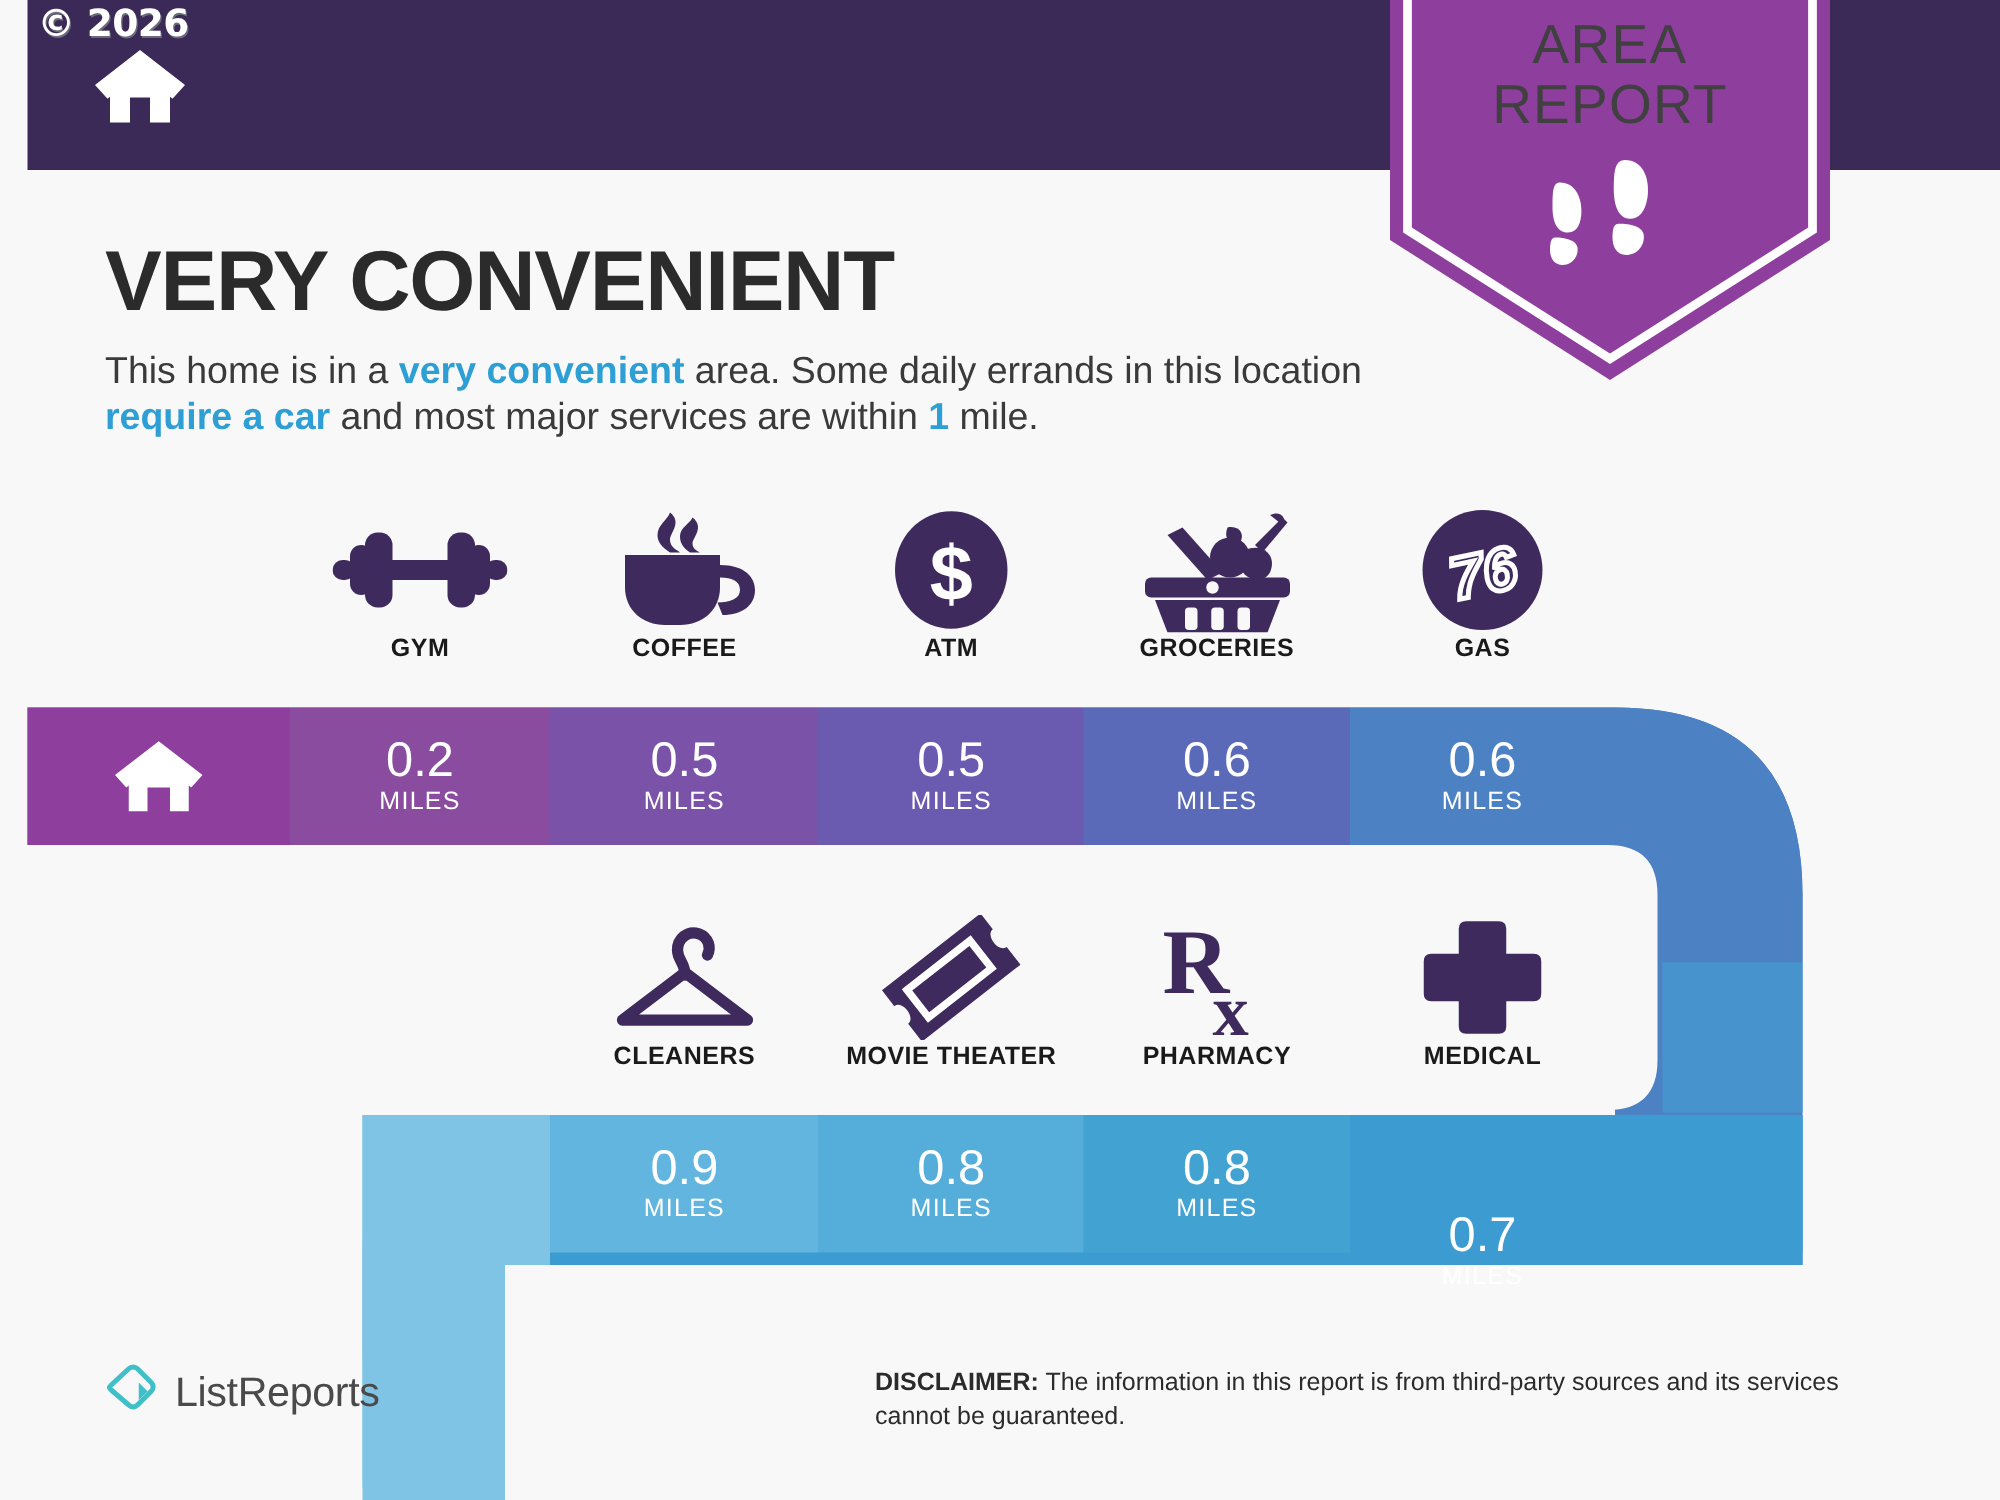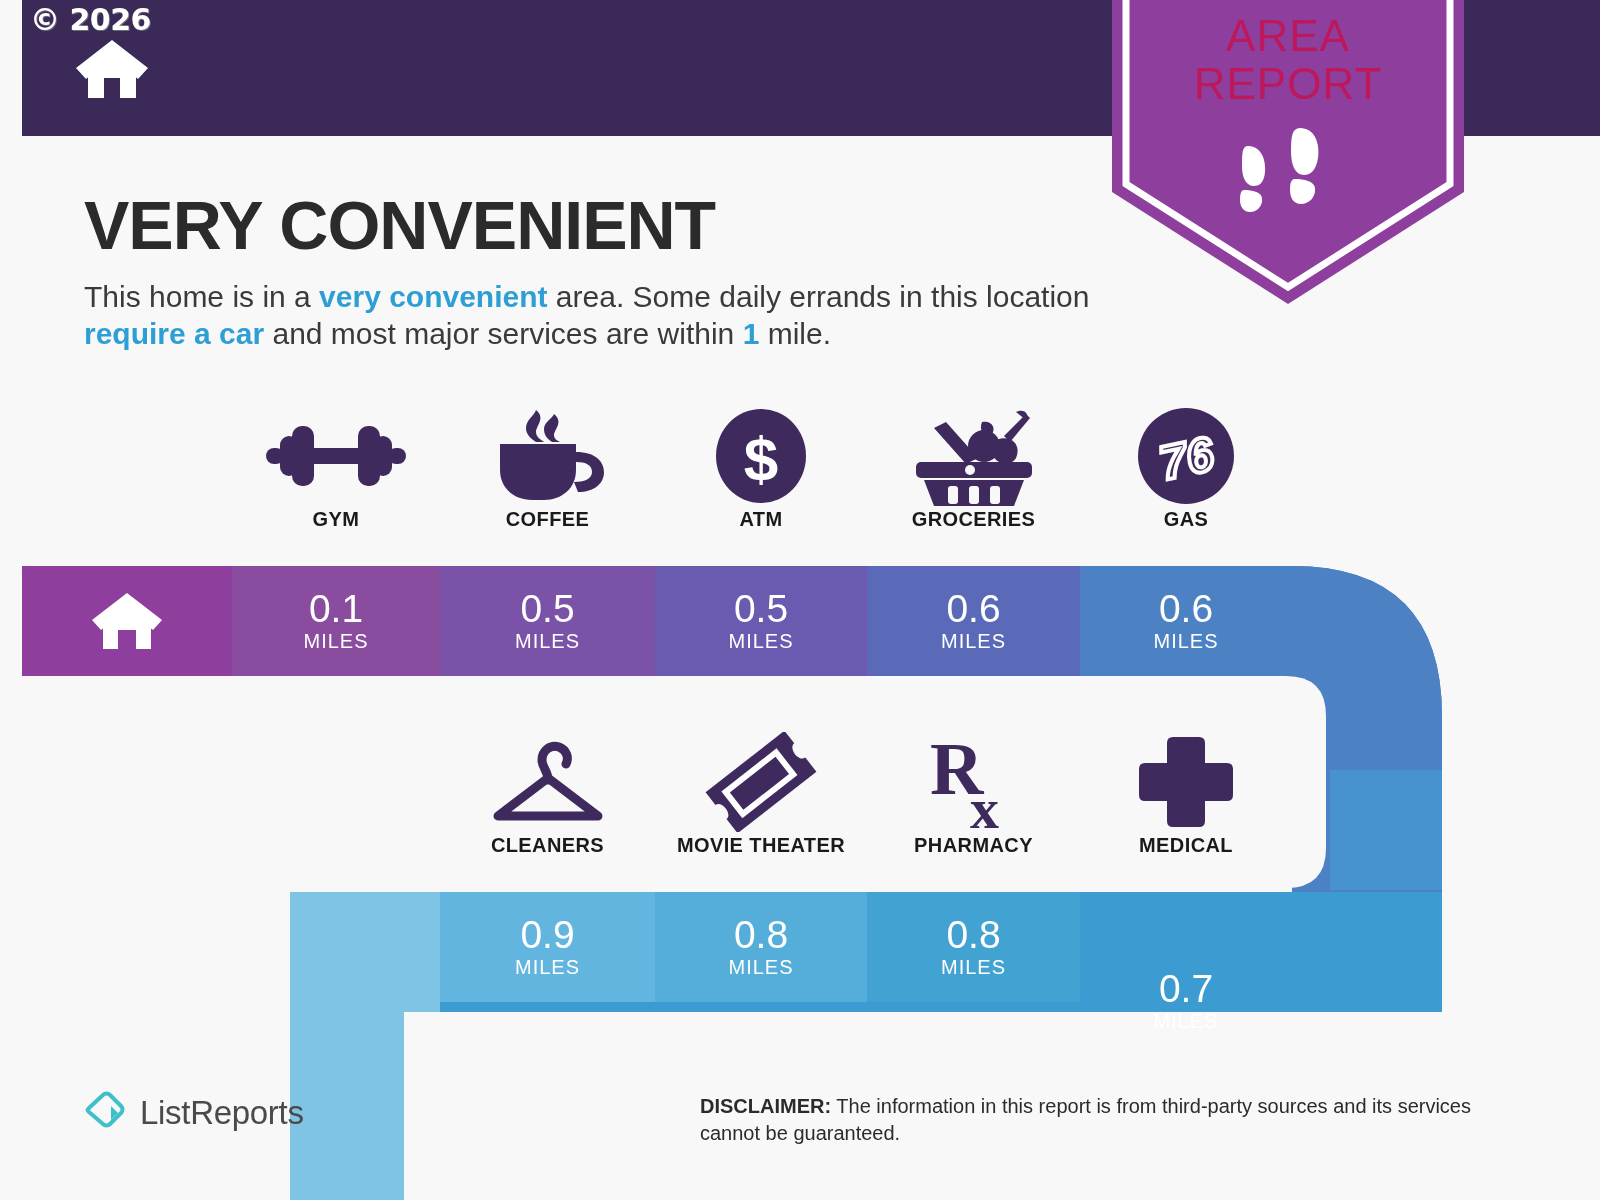--- a/index.html
+++ b/index.html
@@ -34,21 +34,21 @@
     letter-spacing:0.4px;white-space:nowrap;
   }
 
   
   .badge{
     position:absolute;left:1112px;top:-26px;width:352px;height:330px;z-index:20;
   }
   .badge svg{position:absolute;left:0;top:0;}
   .badge-text{
     position:absolute;left:0;top:38px;width:352px;text-align:center;
-    color:#be185d;font-size:44px;line-height:48px;font-weight:400;
+    color:#404040;font-size:44px;line-height:48px;font-weight:400;
     letter-spacing:1px;
   }
   .badge-feet{position:absolute;left:118px;top:150px;width:116px;height:92px;}
 
   
   .headline{
     position:absolute;left:84px;top:186px;
     font-size:68px;font-weight:bold;color:#2b2b2b;letter-spacing:-1px;
   }
   .subcopy{
@@ -254,21 +254,21 @@
   </div>
 
   <div>
     <div class="bar-home-icon" style="left:89px;top:591px">
       <svg viewBox="0 0 76 60" width="76" height="60">
         <path d="M38 2 L73 29 L64 39 L38 19 L12 39 L3 29 Z" fill="#ffffff"></path>
         <path d="M14 34 L38 16 L62 34 L62 58 L47 58 L47 39 L29 39 L29 58 L14 58 Z" fill="#ffffff"></path>
       </svg>
     </div>
     <div class="bar-cell" style="left:232px;top:588px;width:208px">
-      <div class="bar-val">0.1</div>
+      <div class="bar-val">0.2</div>
       <div class="bar-unit">MILES</div>
     </div>
     <div class="bar-cell" style="left:440px;top:588px;width:215px">
       <div class="bar-val">0.5</div>
       <div class="bar-unit">MILES</div>
     </div>
     <div class="bar-cell" style="left:655px;top:588px;width:212px">
       <div class="bar-val">0.5</div>
       <div class="bar-unit">MILES</div>
     </div>

